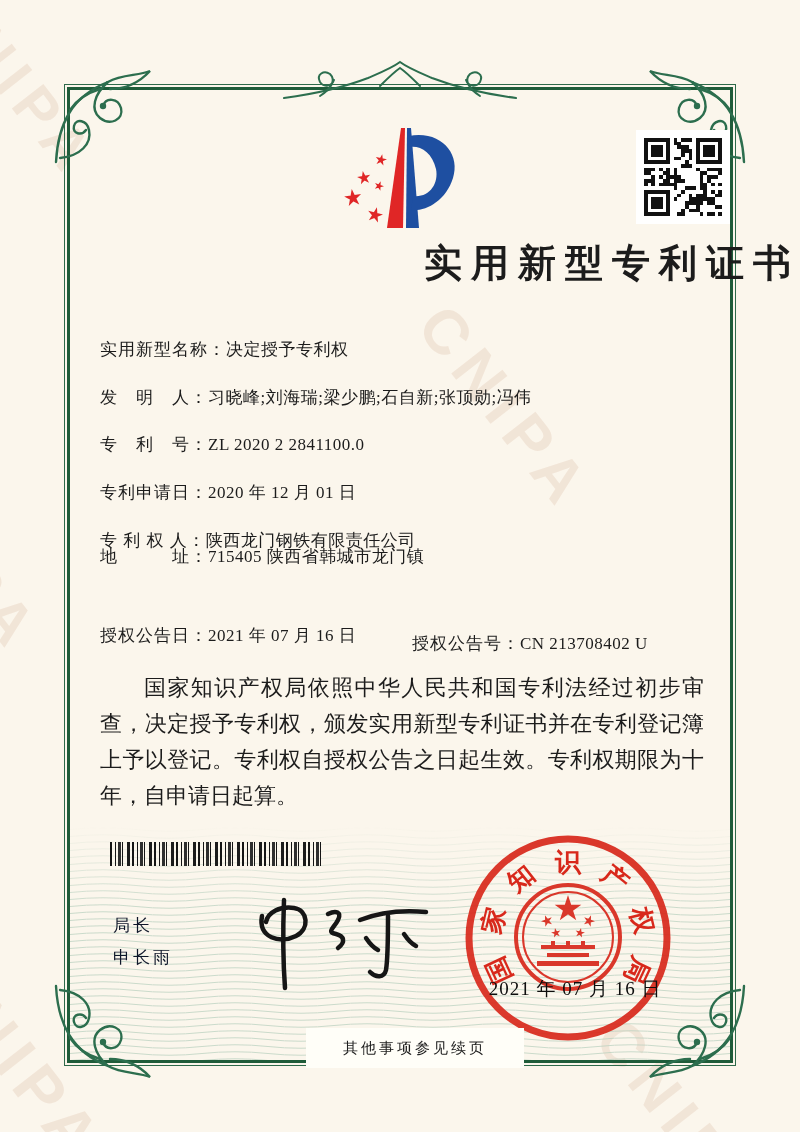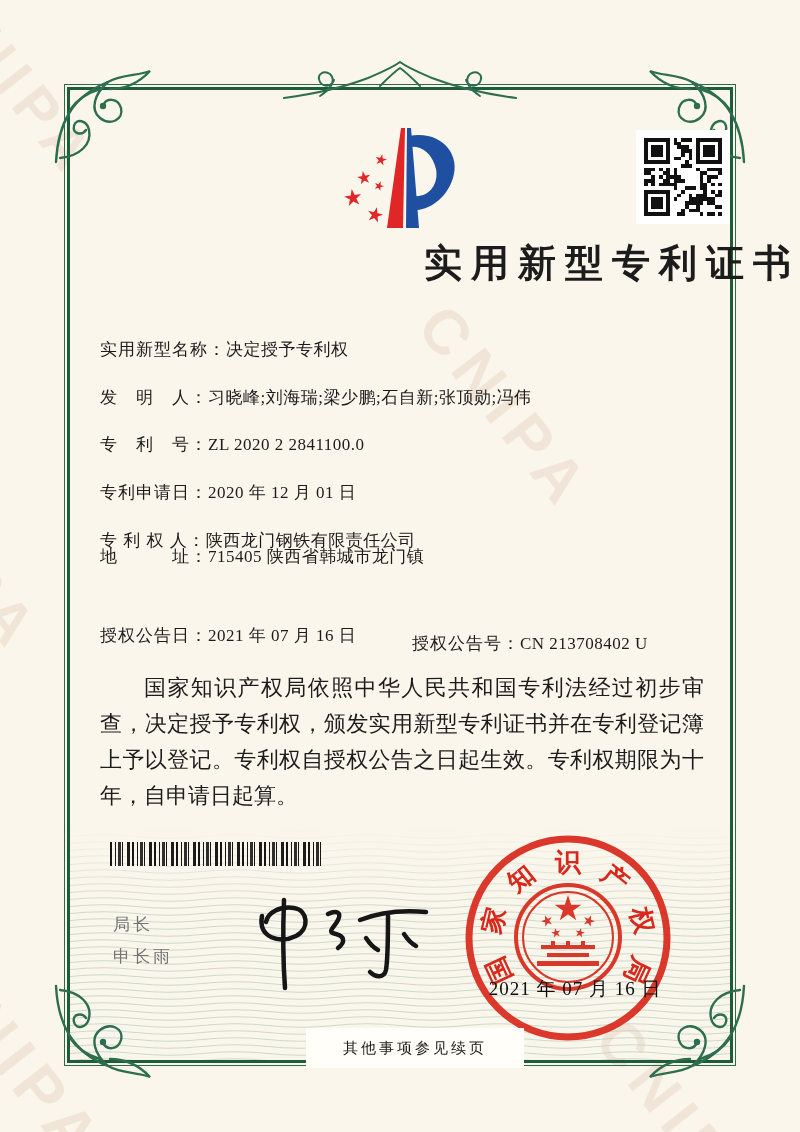--- a/index.html
+++ b/index.html
@@ -32,22 +32,22 @@
     line-height:1.63;text-align:justify;margin-top:20px;}
   .paras p{margin:0;text-indent:2em;}
   .barcode{position:absolute;left:110px;top:842px;width:212px;height:24px;
     background:repeating-linear-gradient(90deg,
       #151515 0 2px,transparent 2px 5px,
       #151515 5px 6px,transparent 6px 8px,
       #2e2e2e 8px 11px,transparent 11px 12px,
       #151515 12px 13px,transparent 13px 17px,
       #1b1b1b 17px 20px,transparent 20px 22px);}
   .signer{position:absolute;left:113px;top:910px;
-    font-family:Liberation Mono, monospace;
-    font-size:17px;letter-spacing:3px;line-height:1.9;color:#737373;}
+    font-family:Liberation Sans, sans-serif;
+    font-size:17px;letter-spacing:3px;line-height:1.9;color:#0f172a;}
   .signature{position:absolute;left:228px;top:886px;}
   .seal{position:absolute;left:463px;top:833px;}
   .seal-date{position:absolute;left:486px;top:976px;width:178px;text-align:center;
     font-size:19px;letter-spacing:1px;color:#0d0d0d;}
   .page-num{position:absolute;left:0;top:1034px;width:800px;text-align:center;font-size:14px;letter-spacing:1px;}
   .footer-note{position:absolute;left:306px;top:1028px;width:218px;height:40px;background:#fffef8;
     display:flex;align-items:center;justify-content:center;font-size:15px;letter-spacing:3px;}
   .orn{position:absolute;color:#2c6e4e;}
 </style>
 </head>

